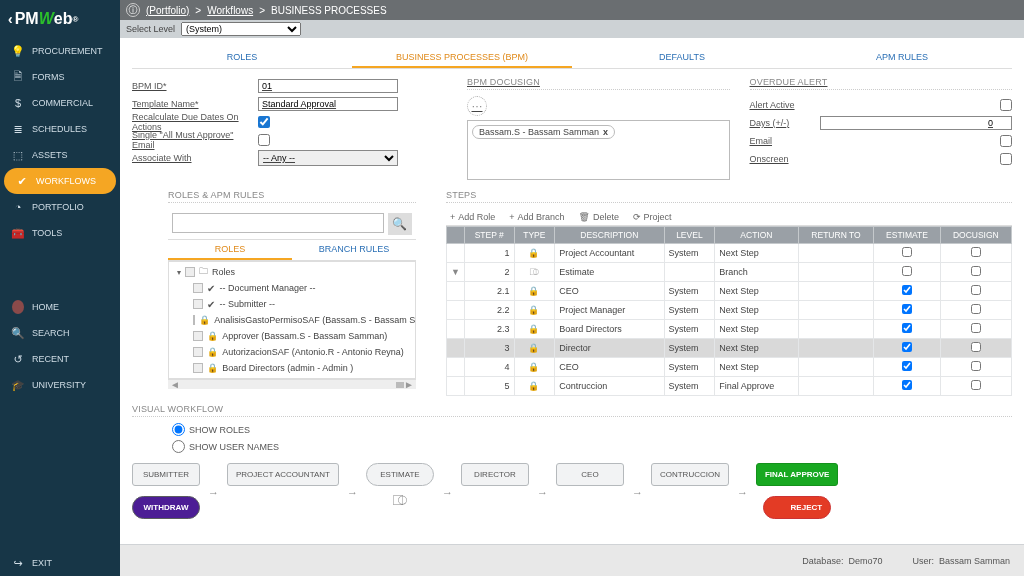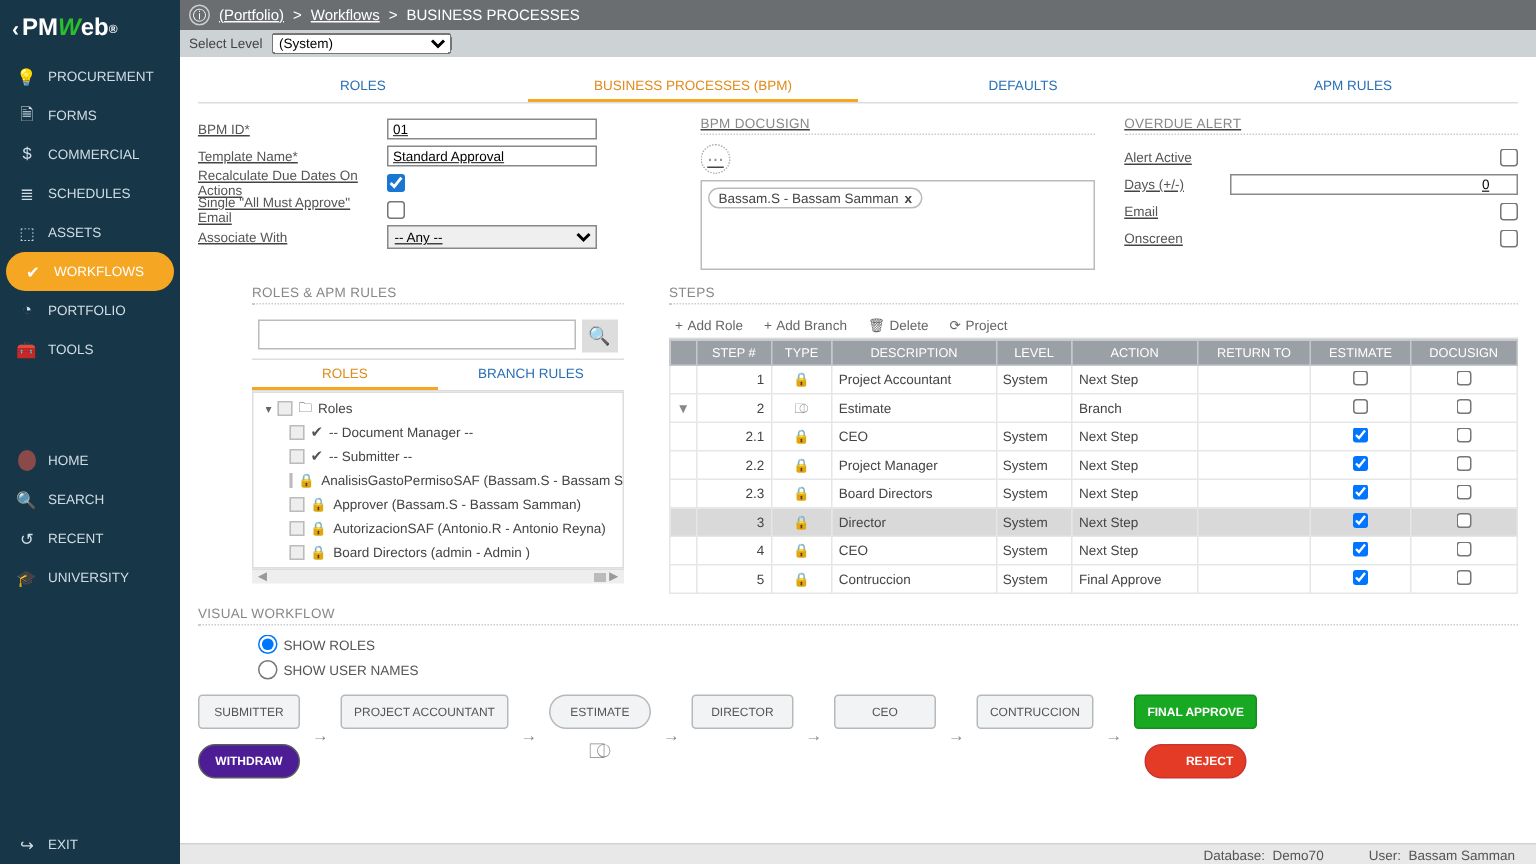--- a/index.html
+++ b/index.html
@@ -87,21 +87,21 @@
 .node { border: 1px solid #b5b9bc; border-radius: 3px; background: #f2f3f4; padding: 6px 8px; font-size: 8px; color:#555; text-align:center; min-width:68px; }
 .node.round { border-radius: 14px; }
 .node.green { background: #18a821; border-color:#14911c; color:#fff; font-weight:bold;}
 .node.red { background: #e33b25; border-color:#c33; color:#fff; border-radius: 14px; font-weight:bold;text-align:right;}
 .node.dark { background: #4c1d95; color:#fff; border-color:#5a5c5e; border-radius: 14px; font-weight:bold;}
 .col-nodes { display:flex; flex-direction:column; gap:10px; align-items:center; }
 .arrow { align-self:center; color:#888; font-size:11px; position: relative; }
 .flow .est-wrap { display:flex; flex-direction:column; align-items:center; gap:6px;}
 .est-wrap .tree-ico2 { color:#888; font-size:14px; }
 
-.footer { height: 14px; background: #e8e8e8; border-top: 1px solid #d0d3d6; display: flex; align-items: center; justify-content: flex-end; padding: 0 14px; gap: 30px; font-size: 9px; color:#555; position:absolute; bottom:0; left:0; right:0;}
+.footer { height: 32px; background: #e8e8e8; border-top: 1px solid #d0d3d6; display: flex; align-items: center; justify-content: flex-end; padding: 0 14px; gap: 30px; font-size: 9px; color:#555; position:absolute; bottom:0; left:0; right:0;}
 </style>
 </head>
 <body>
 
 <div class="app">
   <div class="sidebar">
     <div class="logo">
       <span class="ang">‹</span>
       <span>PM</span>
         <span class="w">W</span>

